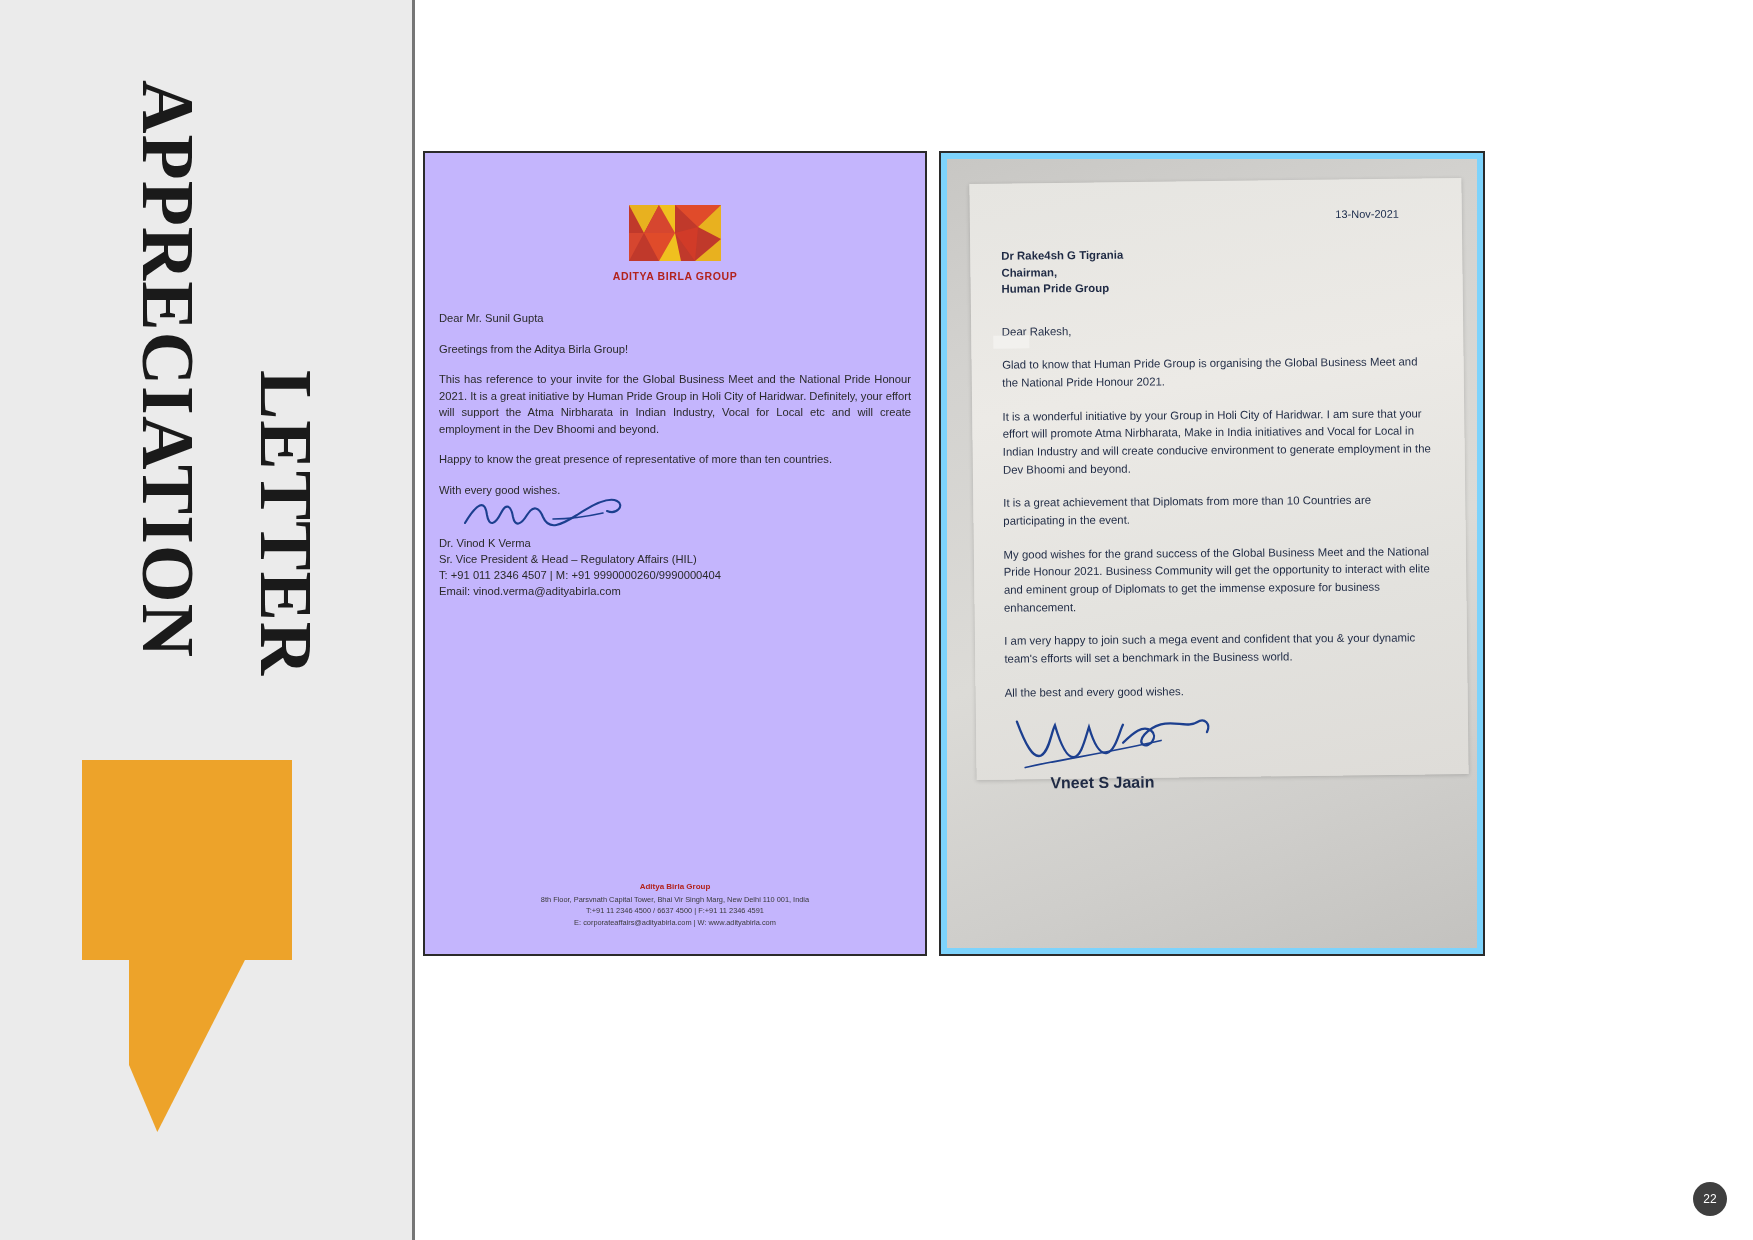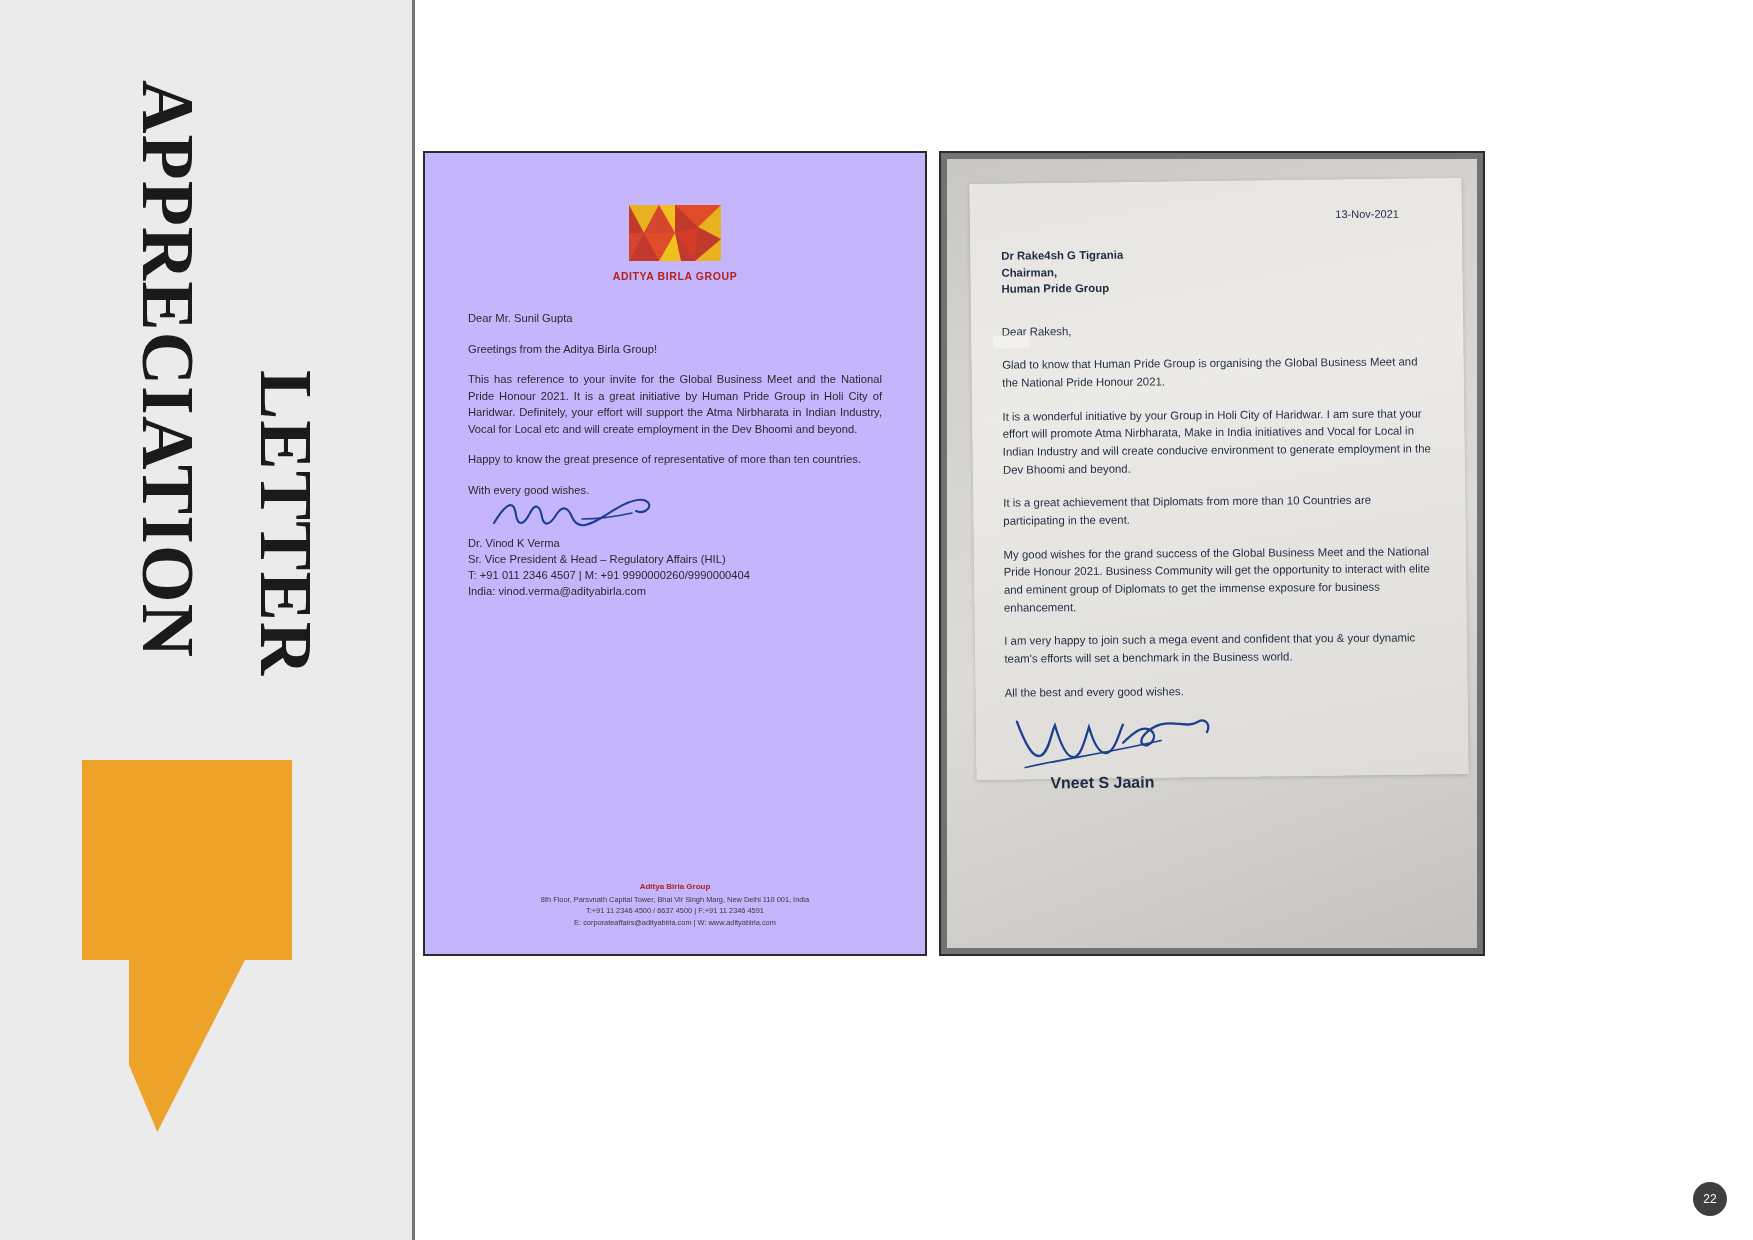--- a/index.html
+++ b/index.html
@@ -116,21 +116,21 @@
   }
   .logo-brand {
     margin-top: 5px;
     font-size: 10.5px;
     font-weight: bold;
     letter-spacing: 0.6px;
     color: #b2231d;
     font-family: "Liberation Sans", sans-serif;
   }
   .letter1 .body {
-    padding: 0 43px;
+    padding: 0 14px;
     margin-top: 28px;
     color: #2a2a2a;
     font-size: 11.2px;
     line-height: 1.48;
     text-align: justify;
     font-family: "Liberation Sans", sans-serif;
   }
   .letter1 .body p { margin: 0 0 14px 0; }
   .sig1 {
     position: relative;
@@ -154,21 +154,21 @@
     font-size: 8px;
   }
 
   
   .letter2 {
     position: absolute;
     left: 524px;
     top: 151px;
     width: 546px;
     height: 805px;
-    background: #737373;
+    background: #7dd3fc;
     border: 2px solid #2b2b2b;
     overflow: hidden;
   }
   .photo {
     position: absolute;
     left: 6px; top: 6px;
     right: 6px; bottom: 6px;
     background: linear-gradient(160deg, #c8c7c4 0%, #d3d2cf 22%, #dcdbd7 55%, #cfcecb 80%, #c3c2bf 100%);
   }
   .paper {
@@ -290,21 +290,21 @@
           <svg width="220" height="48" viewBox="0 0 220 48" xmlns="http://www.w3.org/2000/svg">
             <path d="M8 34 C20 14, 28 10, 30 26 C32 38, 38 36, 44 24 C49 14, 54 16, 56 28 C58 38, 64 36, 70 26 C76 16, 82 18, 86 28 C92 42, 104 36, 120 26 C138 14, 152 8, 160 12 C168 16, 160 26, 150 22" fill="none" stroke="#1c3f8f" stroke-width="2.1" stroke-linecap="round"></path>
             <path d="M96 30 C112 30, 128 28, 146 24" fill="none" stroke="#1c3f8f" stroke-width="1.6" stroke-linecap="round"></path>
           </svg>
         </div>
 
         <div class="sig-lines">
           <div>Dr. Vinod K Verma</div>
           <div>Sr. Vice President &amp; Head – Regulatory Affairs (HIL)</div>
           <div>T: +91 011 2346 4507 | M: +91 9990000260/9990000404</div>
-          <div>India: vinod.verma@adityabirla.com</div>
+          <div>Email: vinod.verma@adityabirla.com</div>
         </div>
       </div>
 
       <div class="footer">
         <div class="fname">Aditya Birla Group</div>
         <div>8th Floor, Parsvnath Capital Tower, Bhai Vir Singh Marg, New Delhi 110 001, India</div>
         <div>T:+91 11 2346 4500 / 6637 4500 | F:+91 11 2346 4591</div>
         <div>E: corporateaffairs@adityabirla.com | W: www.adityabirla.com</div>
       </div>
     </div>

